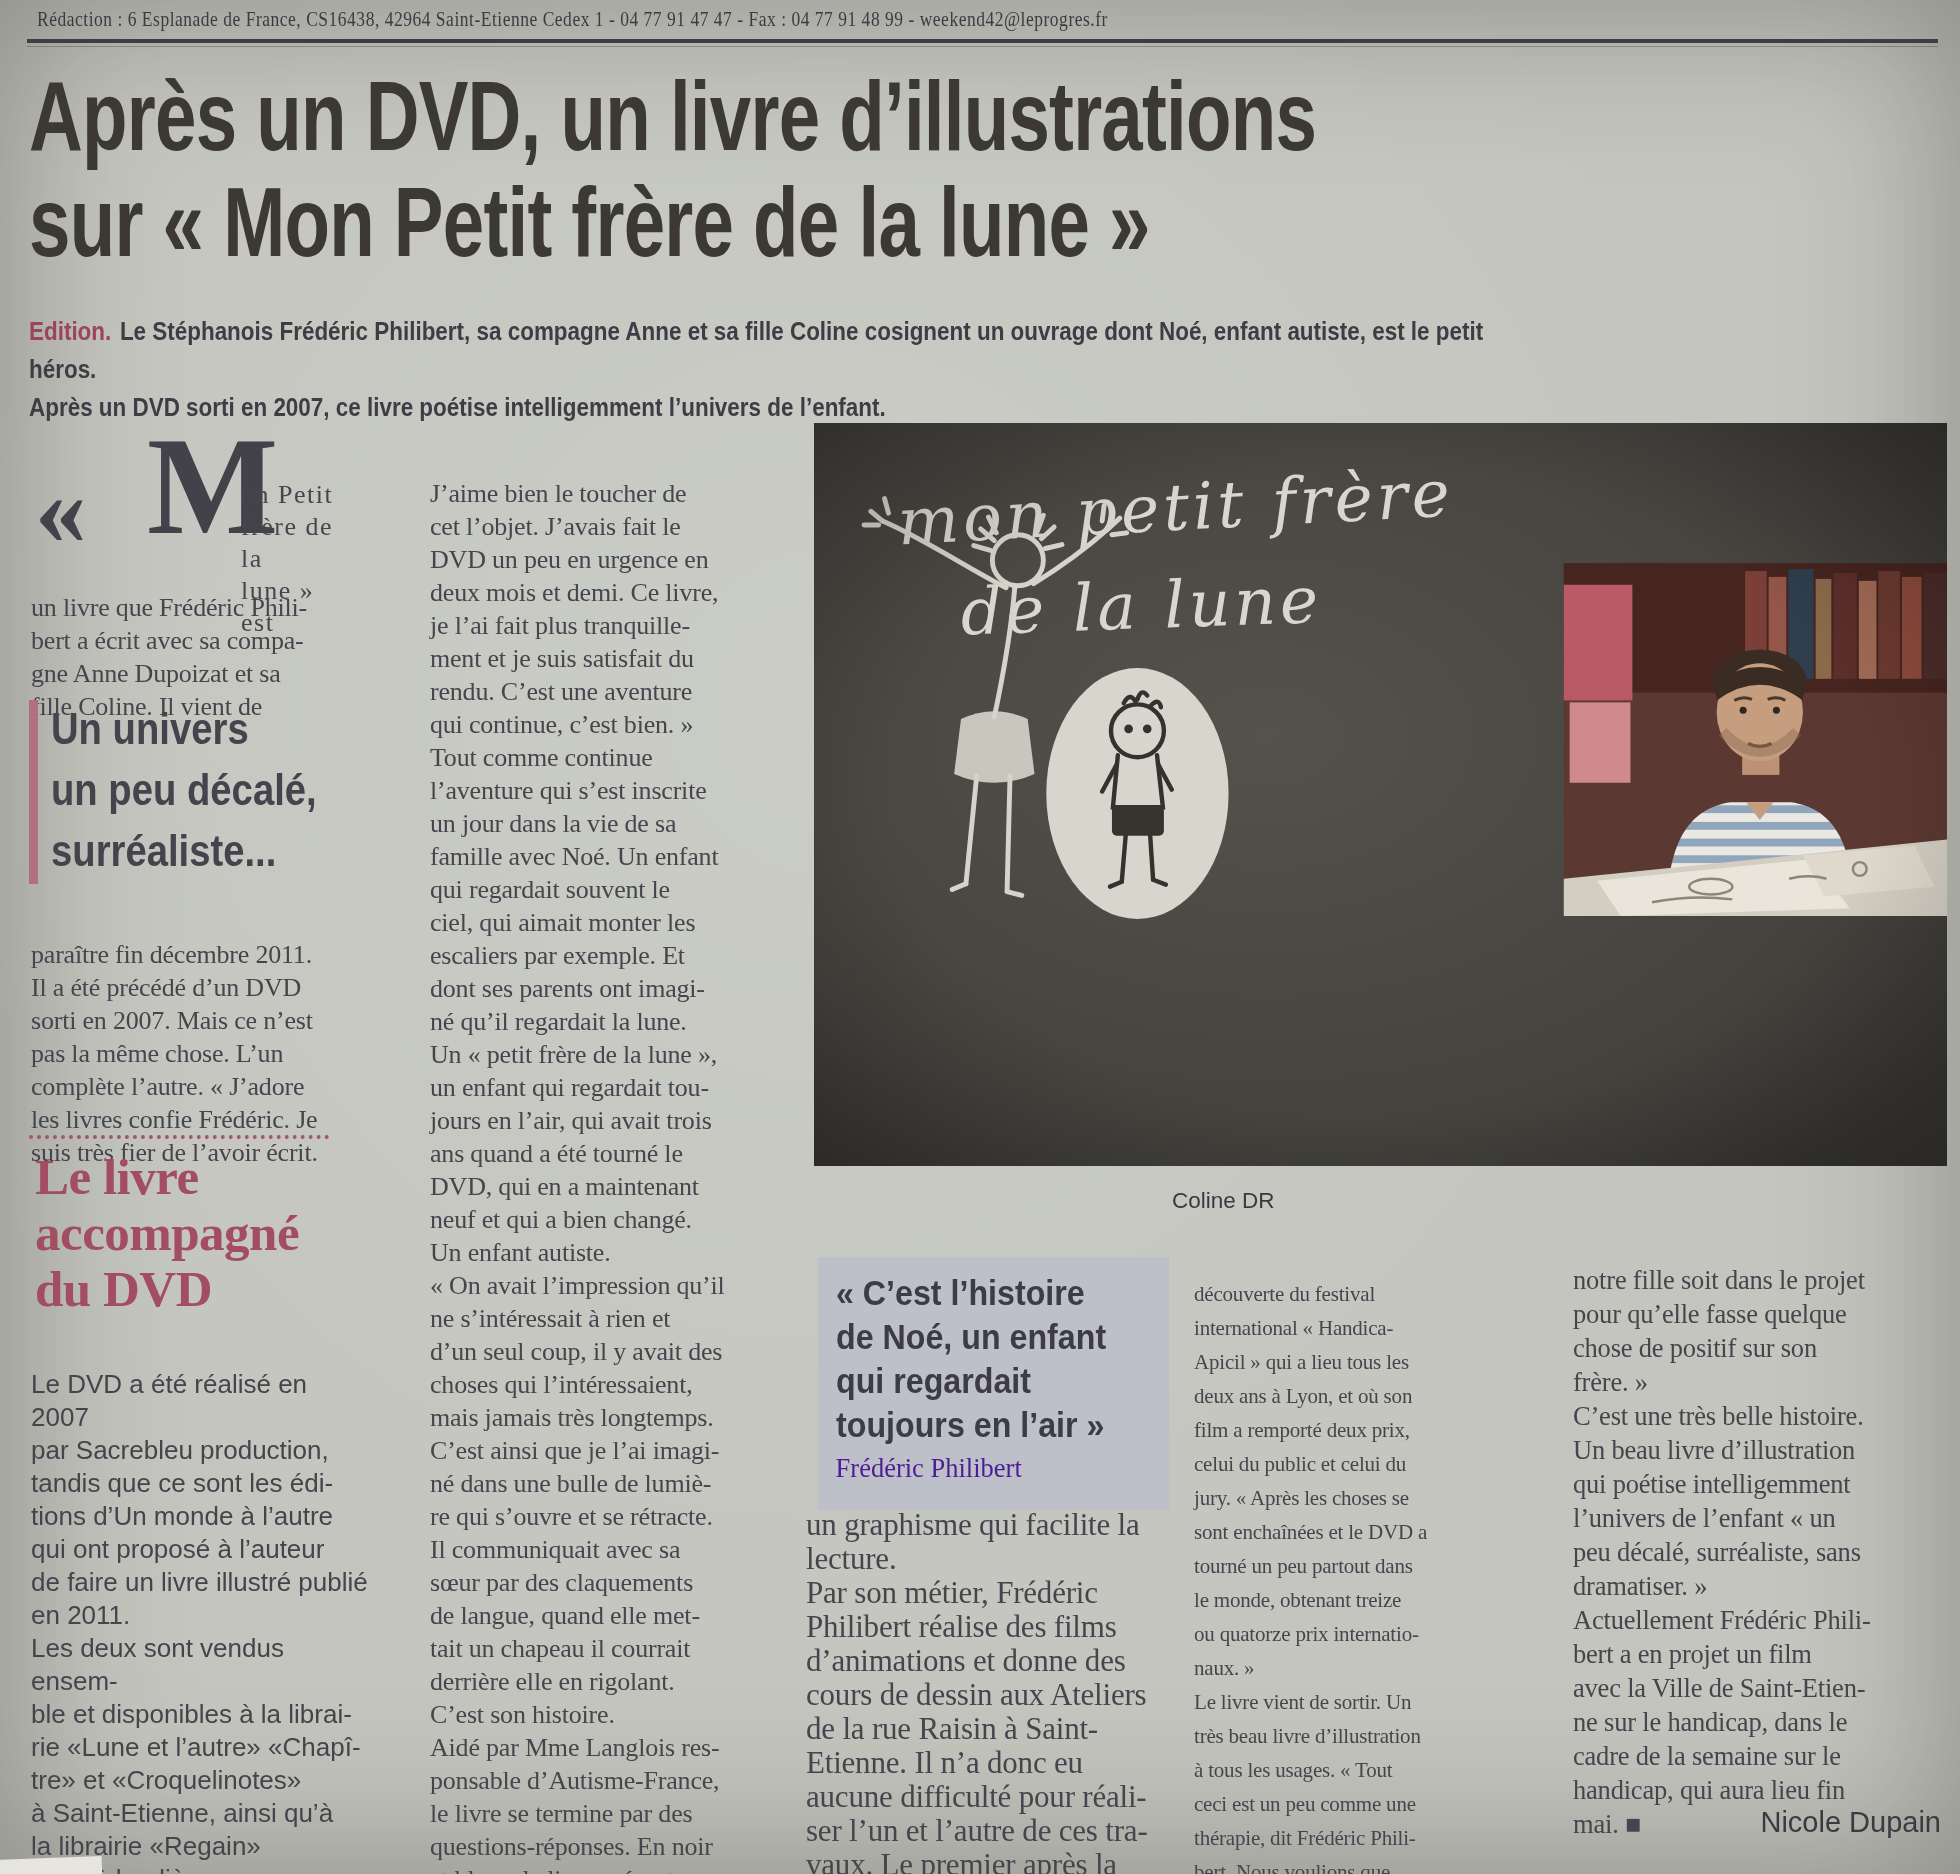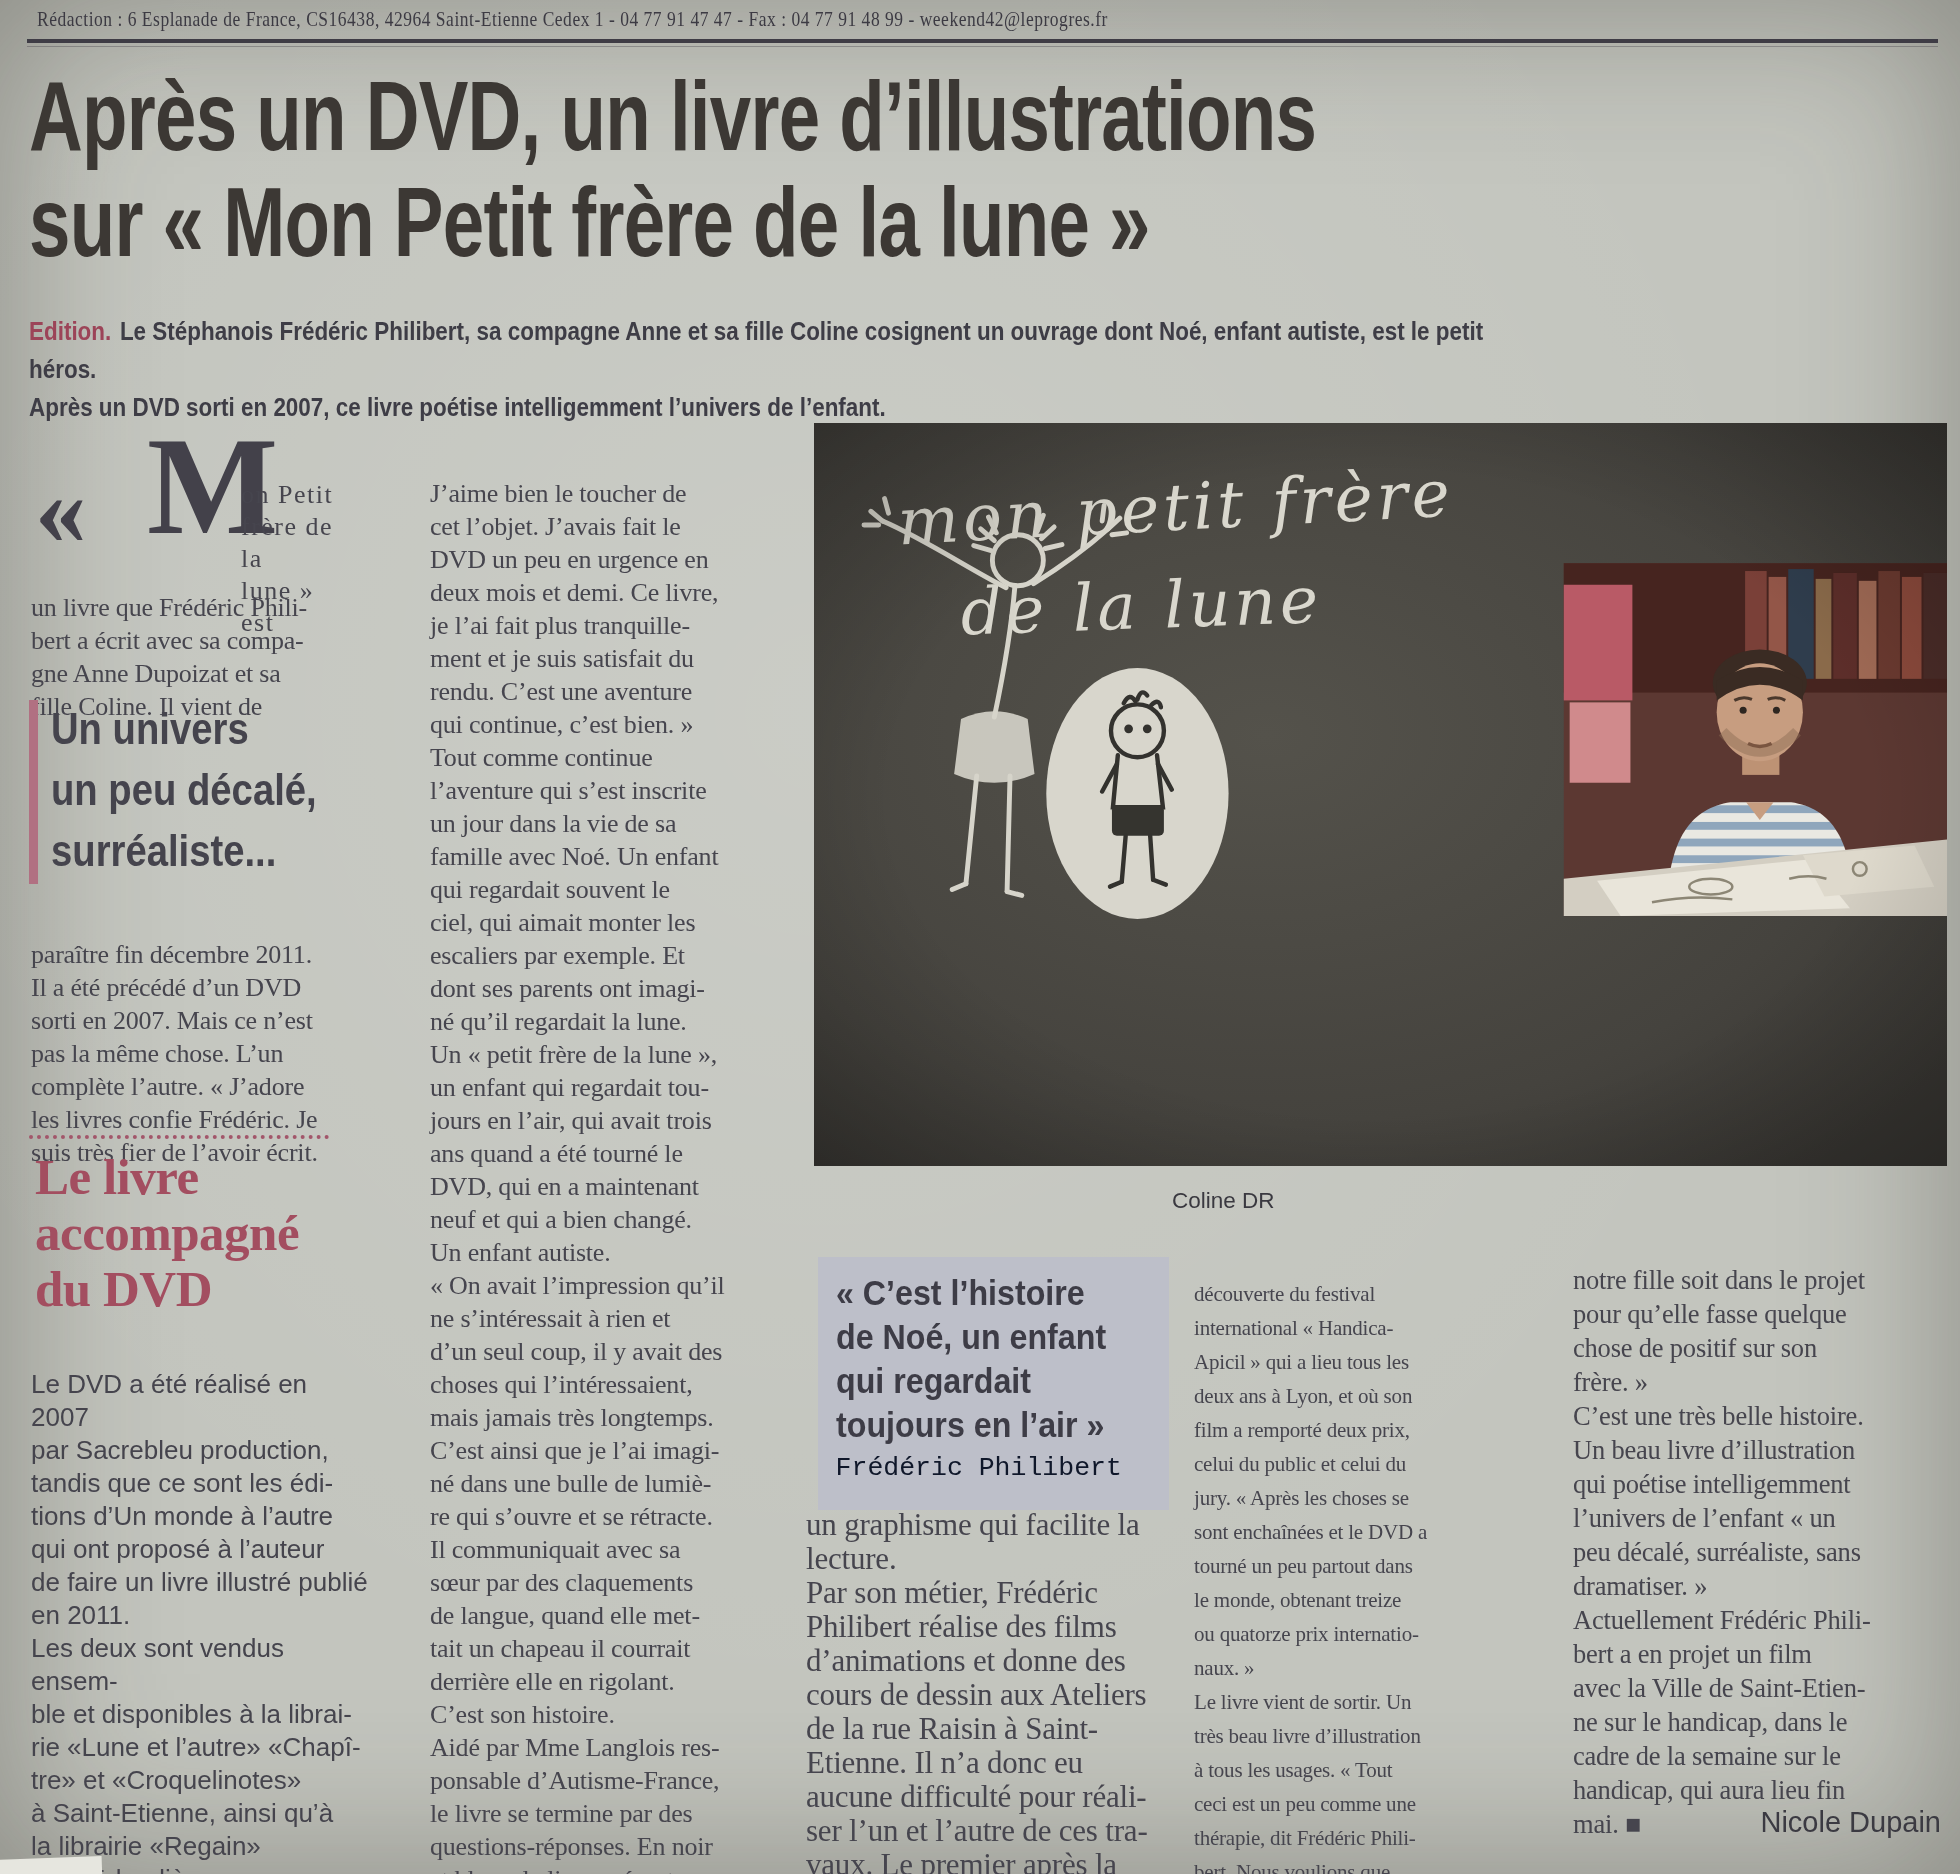--- a/index.html
+++ b/index.html
@@ -72,21 +72,21 @@
   }
   .pullquote{
     left:818px;top:1257px;width:351px;height:253px;background:#bdbfc9;
     box-sizing:border-box;padding:13.7px 17.6px;
   }
   .pq-text{
     font-family:"Liberation Sans",sans-serif;font-weight:700;
     font-size:35px;line-height:44px;color:#3d3c46;white-space:pre-line;
     transform:scaleX(.92);transform-origin:0 0;
   }
-  .pq-attr{font-family:Liberation Mono, monospace;font-size:26.5px;color:#0f172a;margin-top:5.9px;}
+  .pq-attr{font-family:Liberation Serif, serif;font-size:26.5px;color:#4c1d95;margin-top:5.9px;}
   .scan-sliver{left:-7.8px;top:1858px;width:110px;height:23.5px;background:#e6e6df;transform:rotate(-2deg);}
 </style>
 </head>
 <body>
 
 <div class="page">
 
   <div class="abs masthead">Rédaction : 6 Esplanade de France, CS16438, 42964 Saint-Etienne Cedex 1 - 04 77 91 47 47 - Fax : 04 77 91 48 99 - weekend42@leprogres.fr</div>
   <div class="abs toprule"></div>
   <div class="abs toprule2"></div>

